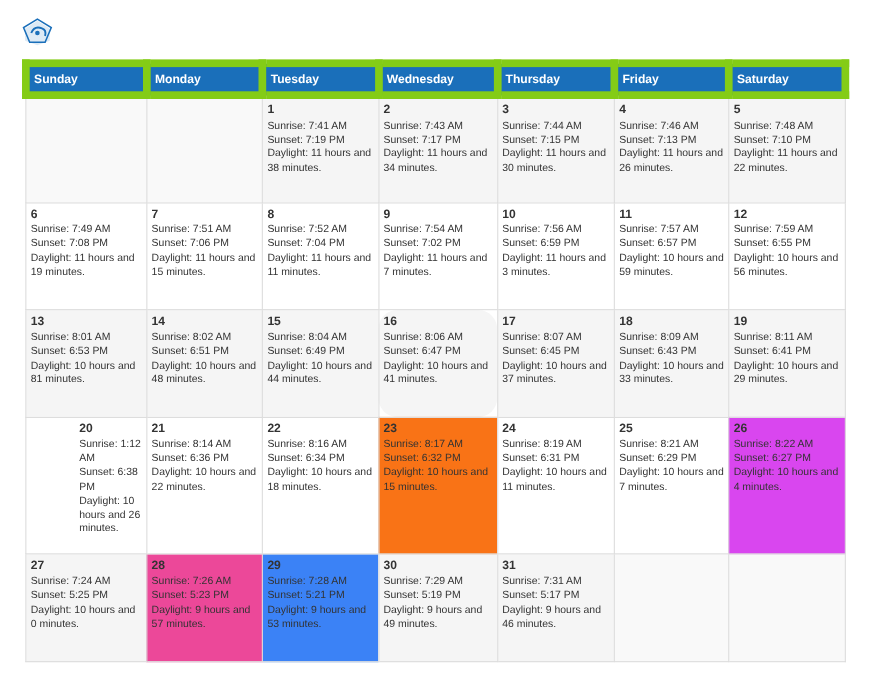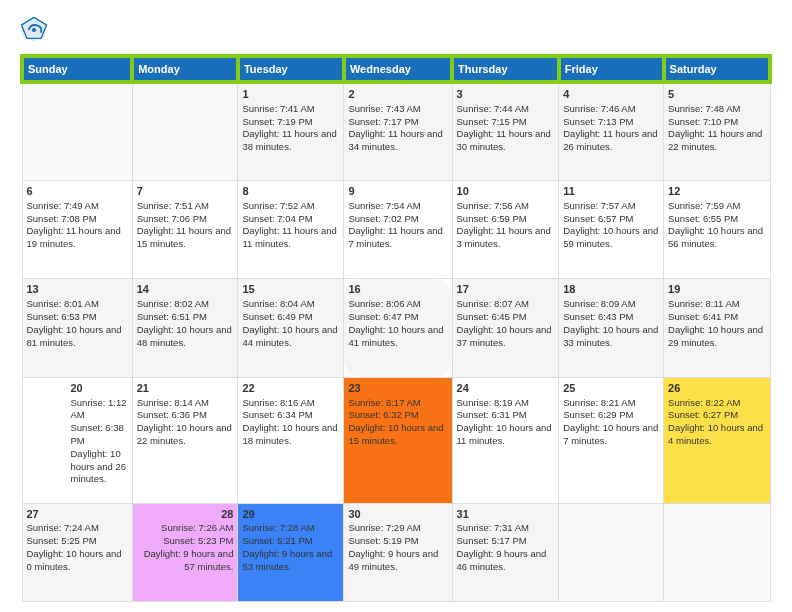--- a/index.html
+++ b/index.html
@@ -66,21 +66,21 @@
       width: 100%;
       font-size: 10px;
     }
     .calendar th {
       background: #1a6fba;
       color: #fff;
       padding: 5px 4px;
       text-align: left;
       font-size: 11px;
       font-weight: bold;
-      border: 4px solid #84cc16;
+      border: 7px solid #84cc16;
     }
     .calendar td {
       border: 1px solid #ddd;
       vertical-align: top;
       padding: 3px 4px;
       width: 113px;
       height: 88px;
       background: #fff;
       color: #333;
       font-size: 9.5px;
@@ -292,35 +292,35 @@
             <div>Sunrise: 8:19 AM</div>
             <div>Sunset: 6:31 PM</div>
             <div>Daylight: 10 hours and 11 minutes.</div>
           </td>
           <td style="background: rgb(255, 255, 255);">
             <span class="day-num">25</span>
             <div>Sunrise: 8:21 AM</div>
             <div>Sunset: 6:29 PM</div>
             <div>Daylight: 10 hours and 7 minutes.</div>
           </td>
-          <td style="background: #fde047;">
+          <td style="background: #d946ef;">
             <span class="day-num">26</span>
             <div>Sunrise: 8:22 AM</div>
             <div>Sunset: 6:27 PM</div>
             <div>Daylight: 10 hours and 4 minutes.</div>
           </td>
         </tr>
         <tr>
           <td style="background: rgb(245, 245, 245);">
             <span class="day-num">27</span>
             <div>Sunrise: 7:24 AM</div>
             <div>Sunset: 5:25 PM</div>
             <div>Daylight: 10 hours and 0 minutes.</div>
           </td>
-          <td style="background: #f0abfc; text-align: right;">
+          <td style="background: #ec4899;">
             <span class="day-num">28</span>
             <div>Sunrise: 7:26 AM</div>
             <div>Sunset: 5:23 PM</div>
             <div>Daylight: 9 hours and 57 minutes.</div>
           </td>
           <td style="background: #3b82f6;">
             <span class="day-num">29</span>
             <div>Sunrise: 7:28 AM</div>
             <div>Sunset: 5:21 PM</div>
             <div>Daylight: 9 hours and 53 minutes.</div>

